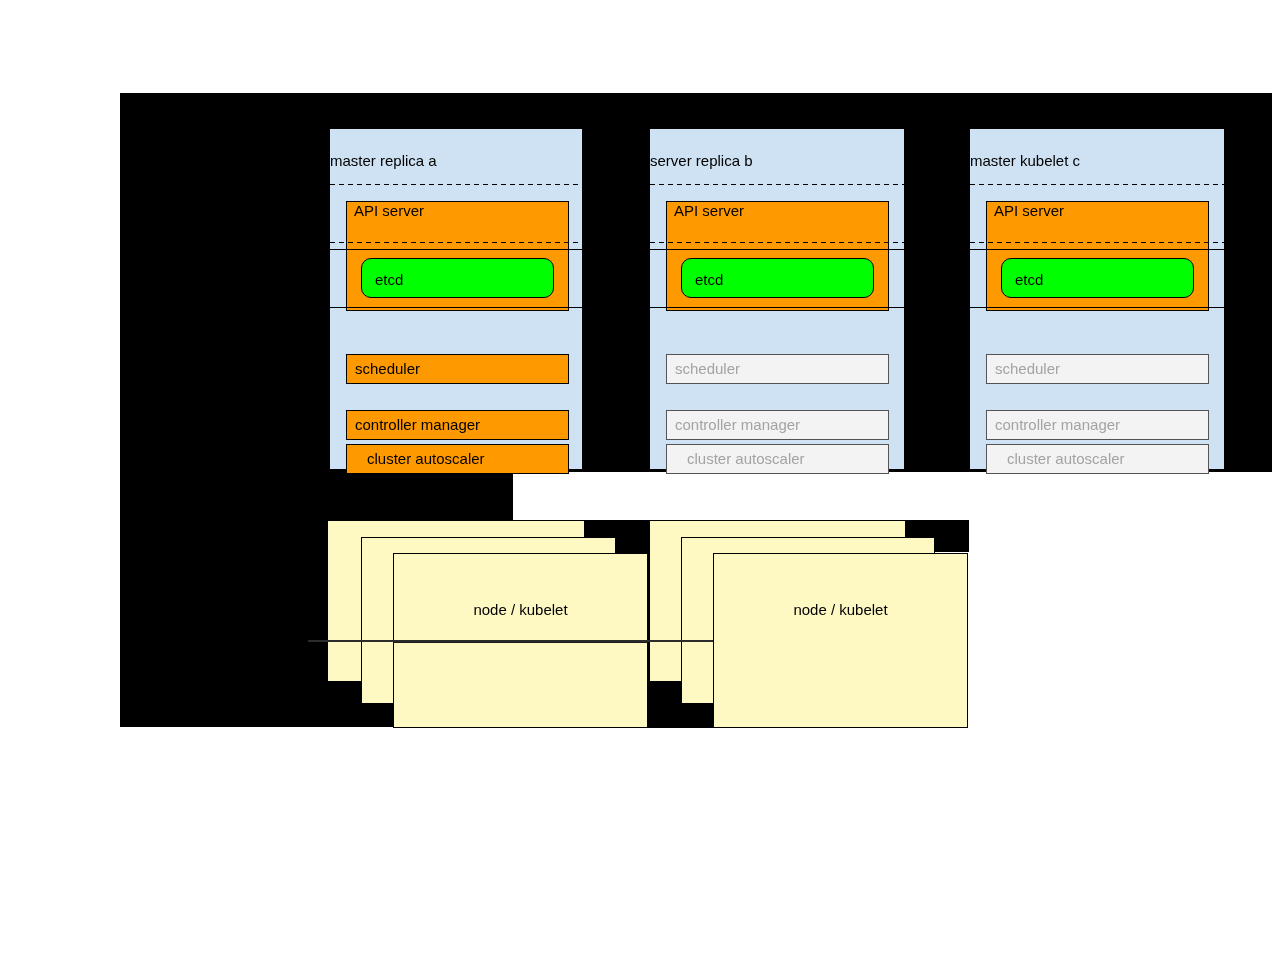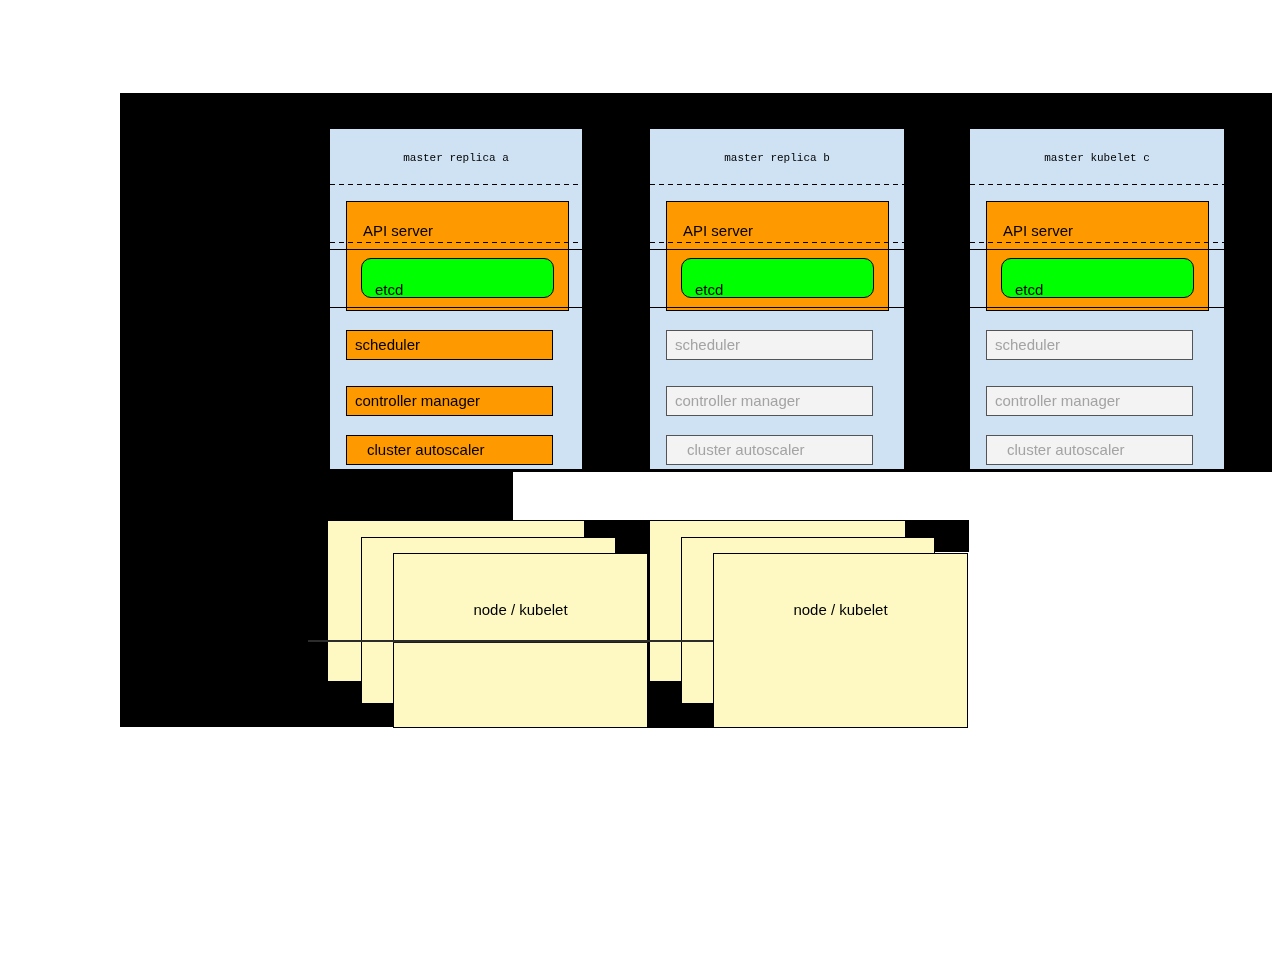--- a/index.html
+++ b/index.html
@@ -6,37 +6,37 @@
   .page{position:relative;width:1280px;height:960px;background:#ffffff;overflow:hidden;
         font-family:"Liberation Sans",sans-serif;}
   .black{position:absolute;background:#000000;}
 
   
   .replica{position:absolute;top:128px;height:342px;background:#cfe2f3;
            border:1px solid #000;box-sizing:border-box;}
   .r-a{left:329px;width:254px;}
   .r-b{left:649px;width:256px;}
   .r-c{left:969px;width:256px;}
-  .replica .title{position:absolute;top:23px;left:0;width:100%;text-align:center;
-                  font-size:11px;color:#000;font-family:Liberation Mono, monospace;}
+  .replica .title{position:absolute;top:23px;left:0;width:100%;text-align:left;
+                  font-size:15px;color:#000;}
   .hline{position:absolute;left:0;width:100%;height:1px;background:#000;}
   .dline{position:absolute;left:0;width:100%;height:1px;
          background:repeating-linear-gradient(90deg,#000 0 5px,transparent 5px 9px);}
   .apibox{position:absolute;left:16px;top:72px;width:223px;height:110px;
           background:#ff9900;border:1.5px solid #000;box-sizing:border-box;}
-  .apibox .lbl{position:absolute;top:20px;left:7px;font-size:15px;color:#000;margin-left:9px;}
+  .apibox .lbl{position:absolute;top:0;left:7px;font-size:15px;color:#000;}
   .etcd{position:absolute;left:31px;top:129px;width:193px;height:40px;
         background:#00ff00;border:1.5px solid #000;border-radius:10px;
         box-sizing:border-box;z-index:3;}
-  .etcd .lbl{position:absolute;top:22px;left:13px;font-size:15px;color:#000;}
-  .comp{position:absolute;left:16px;width:207px;height:30px;box-sizing:border-box;
-        font-size:15px;line-height:28px;padding-left:8px;}
+  .etcd .lbl{position:absolute;top:12px;left:13px;font-size:15px;color:#000;}
+  .comp{position:absolute;left:16px;width:223px;height:30px;box-sizing:border-box;
+        font-size:15px;line-height:28px;padding-left:8px;margin-top:24px;}
   .comp.active{background:#ff9900;border:1.5px solid #000;color:#000;}
   .comp.inactive{background:#f3f3f3;border:1px solid #545454;color:#a3a3a3;}
-  .c1{top:201px;} .c2{top:257px;} .c3{top:306px;padding-left:20px;}
+  .c1{top:201px;} .c2{top:257px;} .c3{top:291px;padding-left:20px;}
   .z2{z-index:2;} .z4{z-index:4;}
 
   
   .node{position:absolute;background:#fef9c3;box-sizing:border-box;}
   .node.bordered{border:1px solid #000;}
   .node .nlabel{position:absolute;top:47px;left:0;width:100%;text-align:center;
                 font-size:15px;color:#000;}
   .node .ndiv{position:absolute;left:-1px;top:87px;width:calc(100% + 2px);height:2px;background:#1d1d1d;}
   .connector{position:absolute;left:308px;top:640px;width:405px;height:2px;
              background:#2c2c2c;z-index:5;}
@@ -78,21 +78,21 @@
     <div class="etcd">
       <div class="lbl">etcd</div>
     </div>
     <div class="hline z4" style="top:178px;"></div>
     <div class="comp active c1">scheduler</div>
     <div class="comp active c2">controller manager</div>
     <div class="comp active c3">cluster autoscaler</div>
   </div>
 
   <div class="replica r-b">
-    <div class="title">master replica b</div>
+    <div class="title">server replica b</div>
     <div class="dline" style="top:55px;"></div>
     <div class="apibox">
       <div class="lbl">API server</div>
     </div>
     <div class="dline z2" style="top:113px;"></div>
     <div class="hline z2" style="top:120px;"></div>
     <div class="etcd">
       <div class="lbl">etcd</div>
     </div>
     <div class="hline z4" style="top:178px;"></div>

